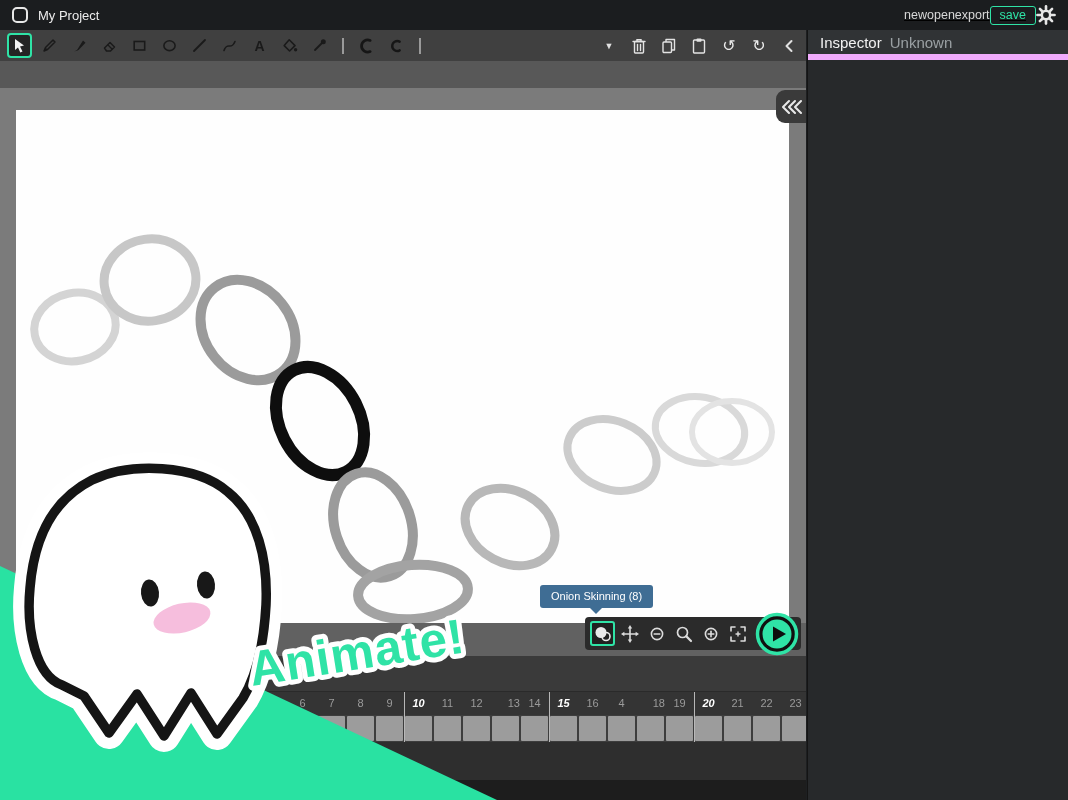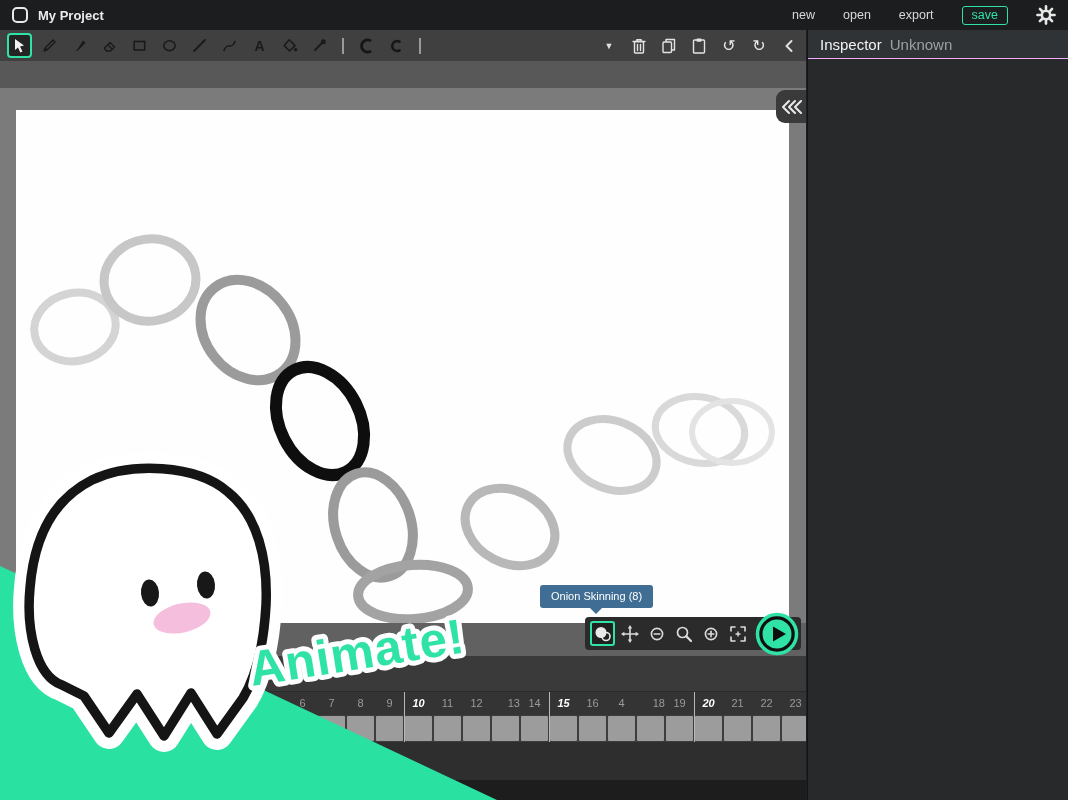--- a/index.html
+++ b/index.html
@@ -9,22 +9,22 @@
     background:#1d1f21; font-family:"Liberation Sans", sans-serif;
     -webkit-user-select:none; user-select:none;
   }
   :root{
     --accent:#2fe3a6; --tooltip-bg:#3f6d94; --triangle:#29e2a2; --ghost-mouth:#f6bedd;
   }
   
   .titlebar{ position:absolute; left:0; top:0; width:1068px; height:30px;
     background:#1b1d1f; display:flex; align-items:center; padding:0 12px; z-index:50; }
   .app-logo{ width:16px; height:16px; border:2.5px solid #e8e8e8; border-radius:5px; }
-  .titlebar-title{ color:#ececec; font-size:13px; margin-left:10px;font-weight:bold; }
-  .titlebar-right{ margin-left:auto; display:flex; align-items:center; gap:28px; }
+  .titlebar-title{ color:#ececec; font-size:13px; margin-left:10px; }
+  .titlebar-right{ margin-left:auto; display:flex; align-items:center; gap:0;text-decoration:underline; }
   .titlebar-link{ color:#d8d8d8; font-size:12.5px; cursor:pointer; }
   .save-button{ color:var(--accent); border:1.5px solid var(--accent); border-radius:3px;
     padding:1px 9px 2px; font-size:12.5px; background:transparent; cursor:pointer; }
   .gear-btn{ display:flex; align-items:center; cursor:pointer; }
   
   .toolbar{ position:absolute; left:0; top:30px; width:806px; height:31px;
     background:#404040; display:flex; align-items:center; padding-left:7px; gap:5px; z-index:40; }
   .tool{ width:25px; height:25px; display:flex; align-items:center; justify-content:center; cursor:pointer; }
   .tool.selected{ border:2px solid var(--accent); border-radius:4px; background:#242424; }
   .tool-a{ font-size:14px; font-weight:bold; color:#1a1a1a; line-height:1; }
@@ -58,21 +58,21 @@
     color:#9b9b9b; font-size:11px; cursor:pointer; }
   .tl-number.em{ color:#ffffff; font-weight:bold;font-style:italic; }
   .tl-cells{ position:absolute; left:0; top:59px; width:806px; height:27px; background:#3d3d3d; }
   .tl-cell{ position:absolute; top:1px; width:27px; height:25px; background:#9c9c9c; border-radius:1px; cursor:pointer; }
   .tl-tick{ position:absolute; top:36px; width:1px; height:50px; background:#cfcfcf; opacity:.85; }
   .tl-footer{ position:absolute; left:0; bottom:0; width:806px; height:20px; background:#1d1d1d; }
   
   .inspector{ position:absolute; left:807px; top:30px; width:261px; height:770px;
     background:#27292b; border-left:1px solid #141414; z-index:30; }
   .inspector-header{ height:29px; background:#303335; display:flex; align-items:center;
-    padding:12px 12px; gap:8px; border-bottom:1px solid #f0abfc; }
+    padding:12px 12px; gap:8px; border-bottom:6px solid #f0abfc; }
   .inspector-title{ color:#f2f2f2; font-size:15px; font-weight:500; }
   .inspector-selection{ color:#9aa0a3; font-size:15px; }
   .inspector-body{ height:740px; }
   
   .overlay-svg{ position:absolute; left:0; top:430px; width:540px; height:370px; z-index:45; pointer-events:none; }
   .overlay-caption{ font-family:"Liberation Sans", sans-serif; font-weight:bold; font-size:49px;
     letter-spacing:1px; fill:var(--accent); stroke:#ffffff; stroke-width:10px;
     paint-order:stroke fill; stroke-linejoin:round; }
   svg{ display:block; }
 </style>

